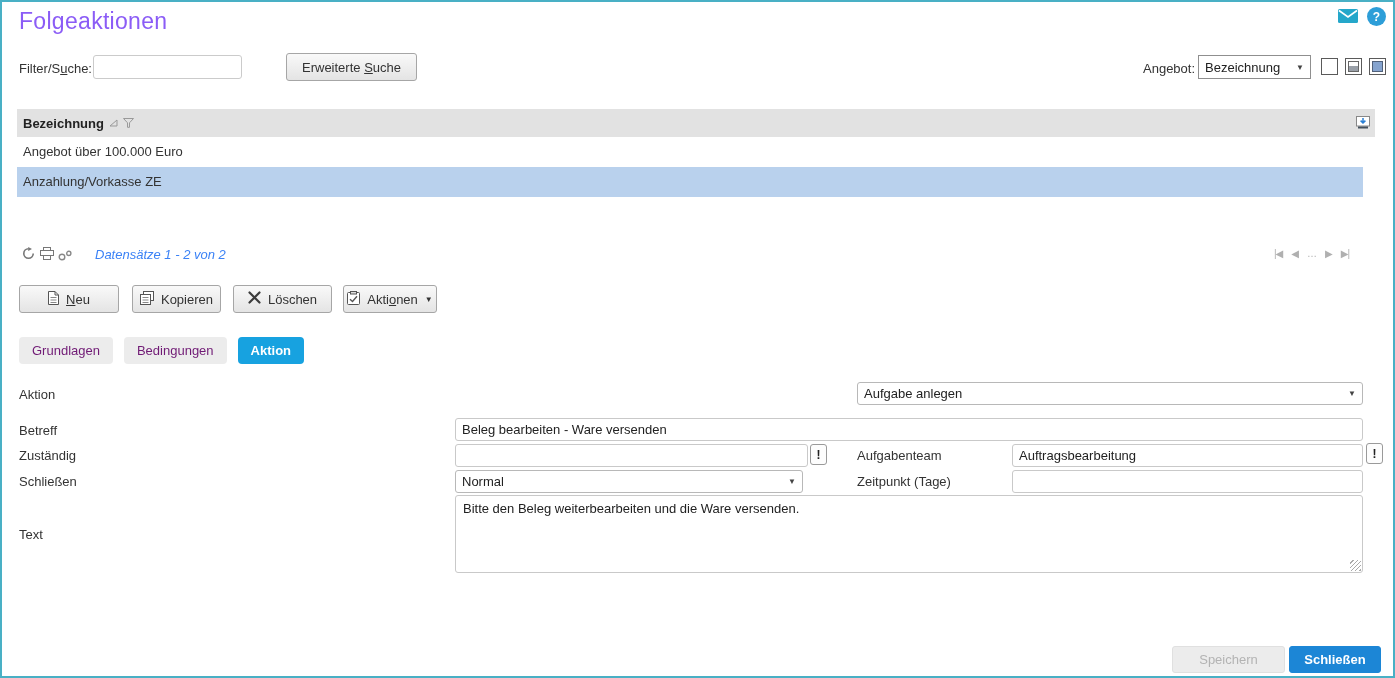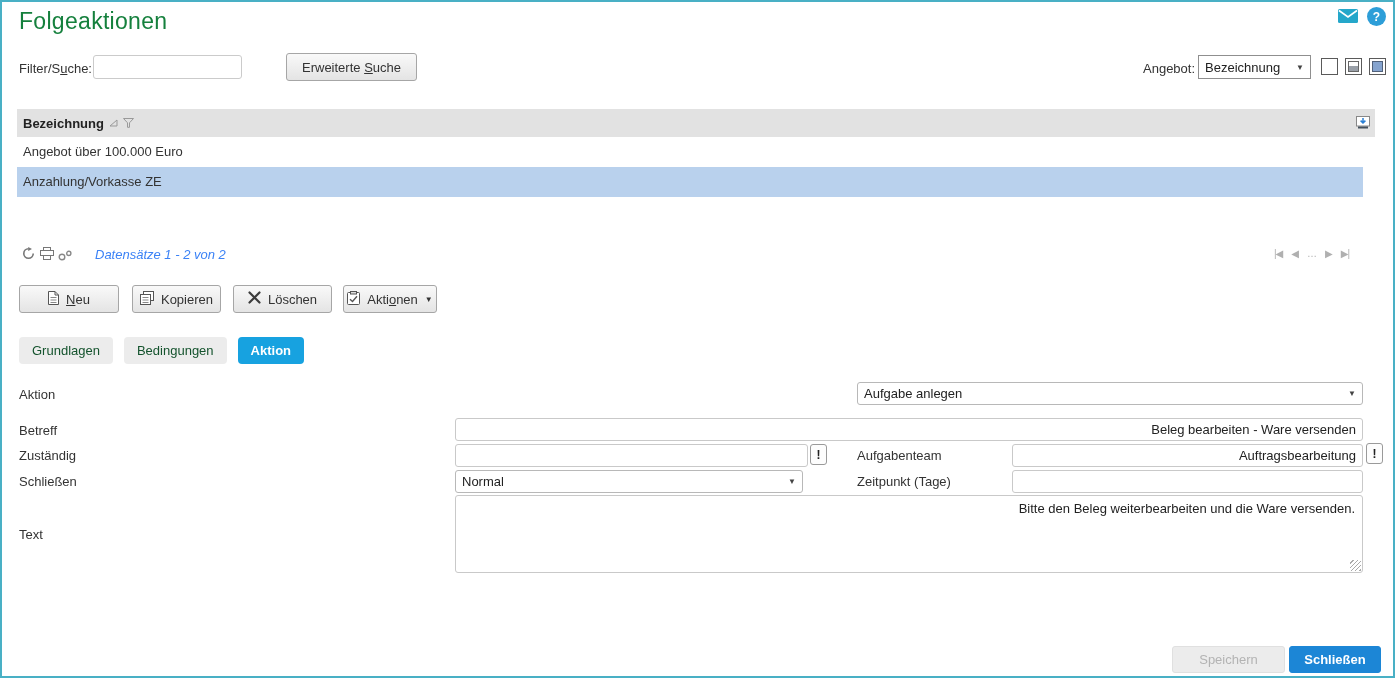--- a/index.html
+++ b/index.html
@@ -3,21 +3,21 @@
 <meta charset="utf-8">
 <style>
   * { margin:0; padding:0; box-sizing:border-box; }
   html,body { background:#fff; }
   body { font-family:"Liberation Sans","DejaVu Sans",sans-serif; }
   .page { position:relative; width:1395px; height:678px; border:2px solid #49b0c5;
           background:#fff; overflow:hidden; font-size:13px; color:#333; }
   .abs { position:absolute; }
 
   
-  .title { left:17px; top:6px; font-size:23px; font-weight:500; color:#15803d; letter-spacing:.3px; }
+  .title { left:17px; top:6px; font-size:23px; font-weight:500; color:#8b5cf6; letter-spacing:.3px; }
   .help-badge { left:1365px; top:5px; width:19px; height:19px; border-radius:50%;
           background:#2d9ed8; color:#fff; font-weight:bold; font-size:12px;
           display:flex; align-items:center; justify-content:center; cursor:pointer; }
 
   
   .lbl { color:#333; font-size:13px; white-space:nowrap; }
   .ukey { text-decoration:underline; }
   .filter-label { left:17px; top:59px; }
   .filter-input { left:91px; top:53px; width:149px; height:24px; border:1px solid #cbcbcb;
           border-radius:3px; padding:0 6px; font:13px "Liberation Sans","DejaVu Sans",sans-serif; color:#222; }
@@ -57,26 +57,26 @@
   .act-btn { top:283px; height:28px; }
   .b-neu { left:17px; width:100px; }
   .b-kop { left:130px; width:89px; }
   .b-loe { left:231px; width:99px; }
   .b-akt { left:341px; width:94px; }
   .caret { font-size:8px; color:#333; }
 
   
   .tabs { left:17px; top:335px; display:flex; gap:11px; }
   .tab { height:27px; line-height:27px; padding:0 13px; border-radius:4px; background:#ececec;
-          color:#14532d; cursor:pointer; }
+          color:#701a75; cursor:pointer; }
   .tab.active { background:#17a2e0; color:#fff; font-weight:bold; }
 
   
   .fld { border:1px solid #c9c9c9; border-radius:3px; padding:0 6px; height:23px;
-          font:13px "Liberation Sans","DejaVu Sans",sans-serif; color:#222;text-align:right; }
+          font:13px "Liberation Sans","DejaVu Sans",sans-serif; color:#222; }
   input.fld { width:100%; }
   .form-select { border:1px solid #b8b8b8; border-radius:3px; height:23px; color:#222; }
   .lookup { width:17px; height:21px; border:1px solid #9a9a9a; border-radius:3px; background:#fdfdfd;
           font-weight:bold; font-size:12px; color:#222; display:flex; align-items:center;
           justify-content:center; cursor:pointer; }
   .ta-wrap { left:453px; top:493px; width:908px; height:78px; }
   textarea.fld { width:908px; height:78px; padding:4px 7px; resize:none; line-height:17px; }
   .ta-grip { position:absolute; right:2px; bottom:2px; width:11px; height:11px;
           background:repeating-linear-gradient(135deg, transparent 0 2px, #aaa 2px 3px);
           cursor:nwse-resize; }

